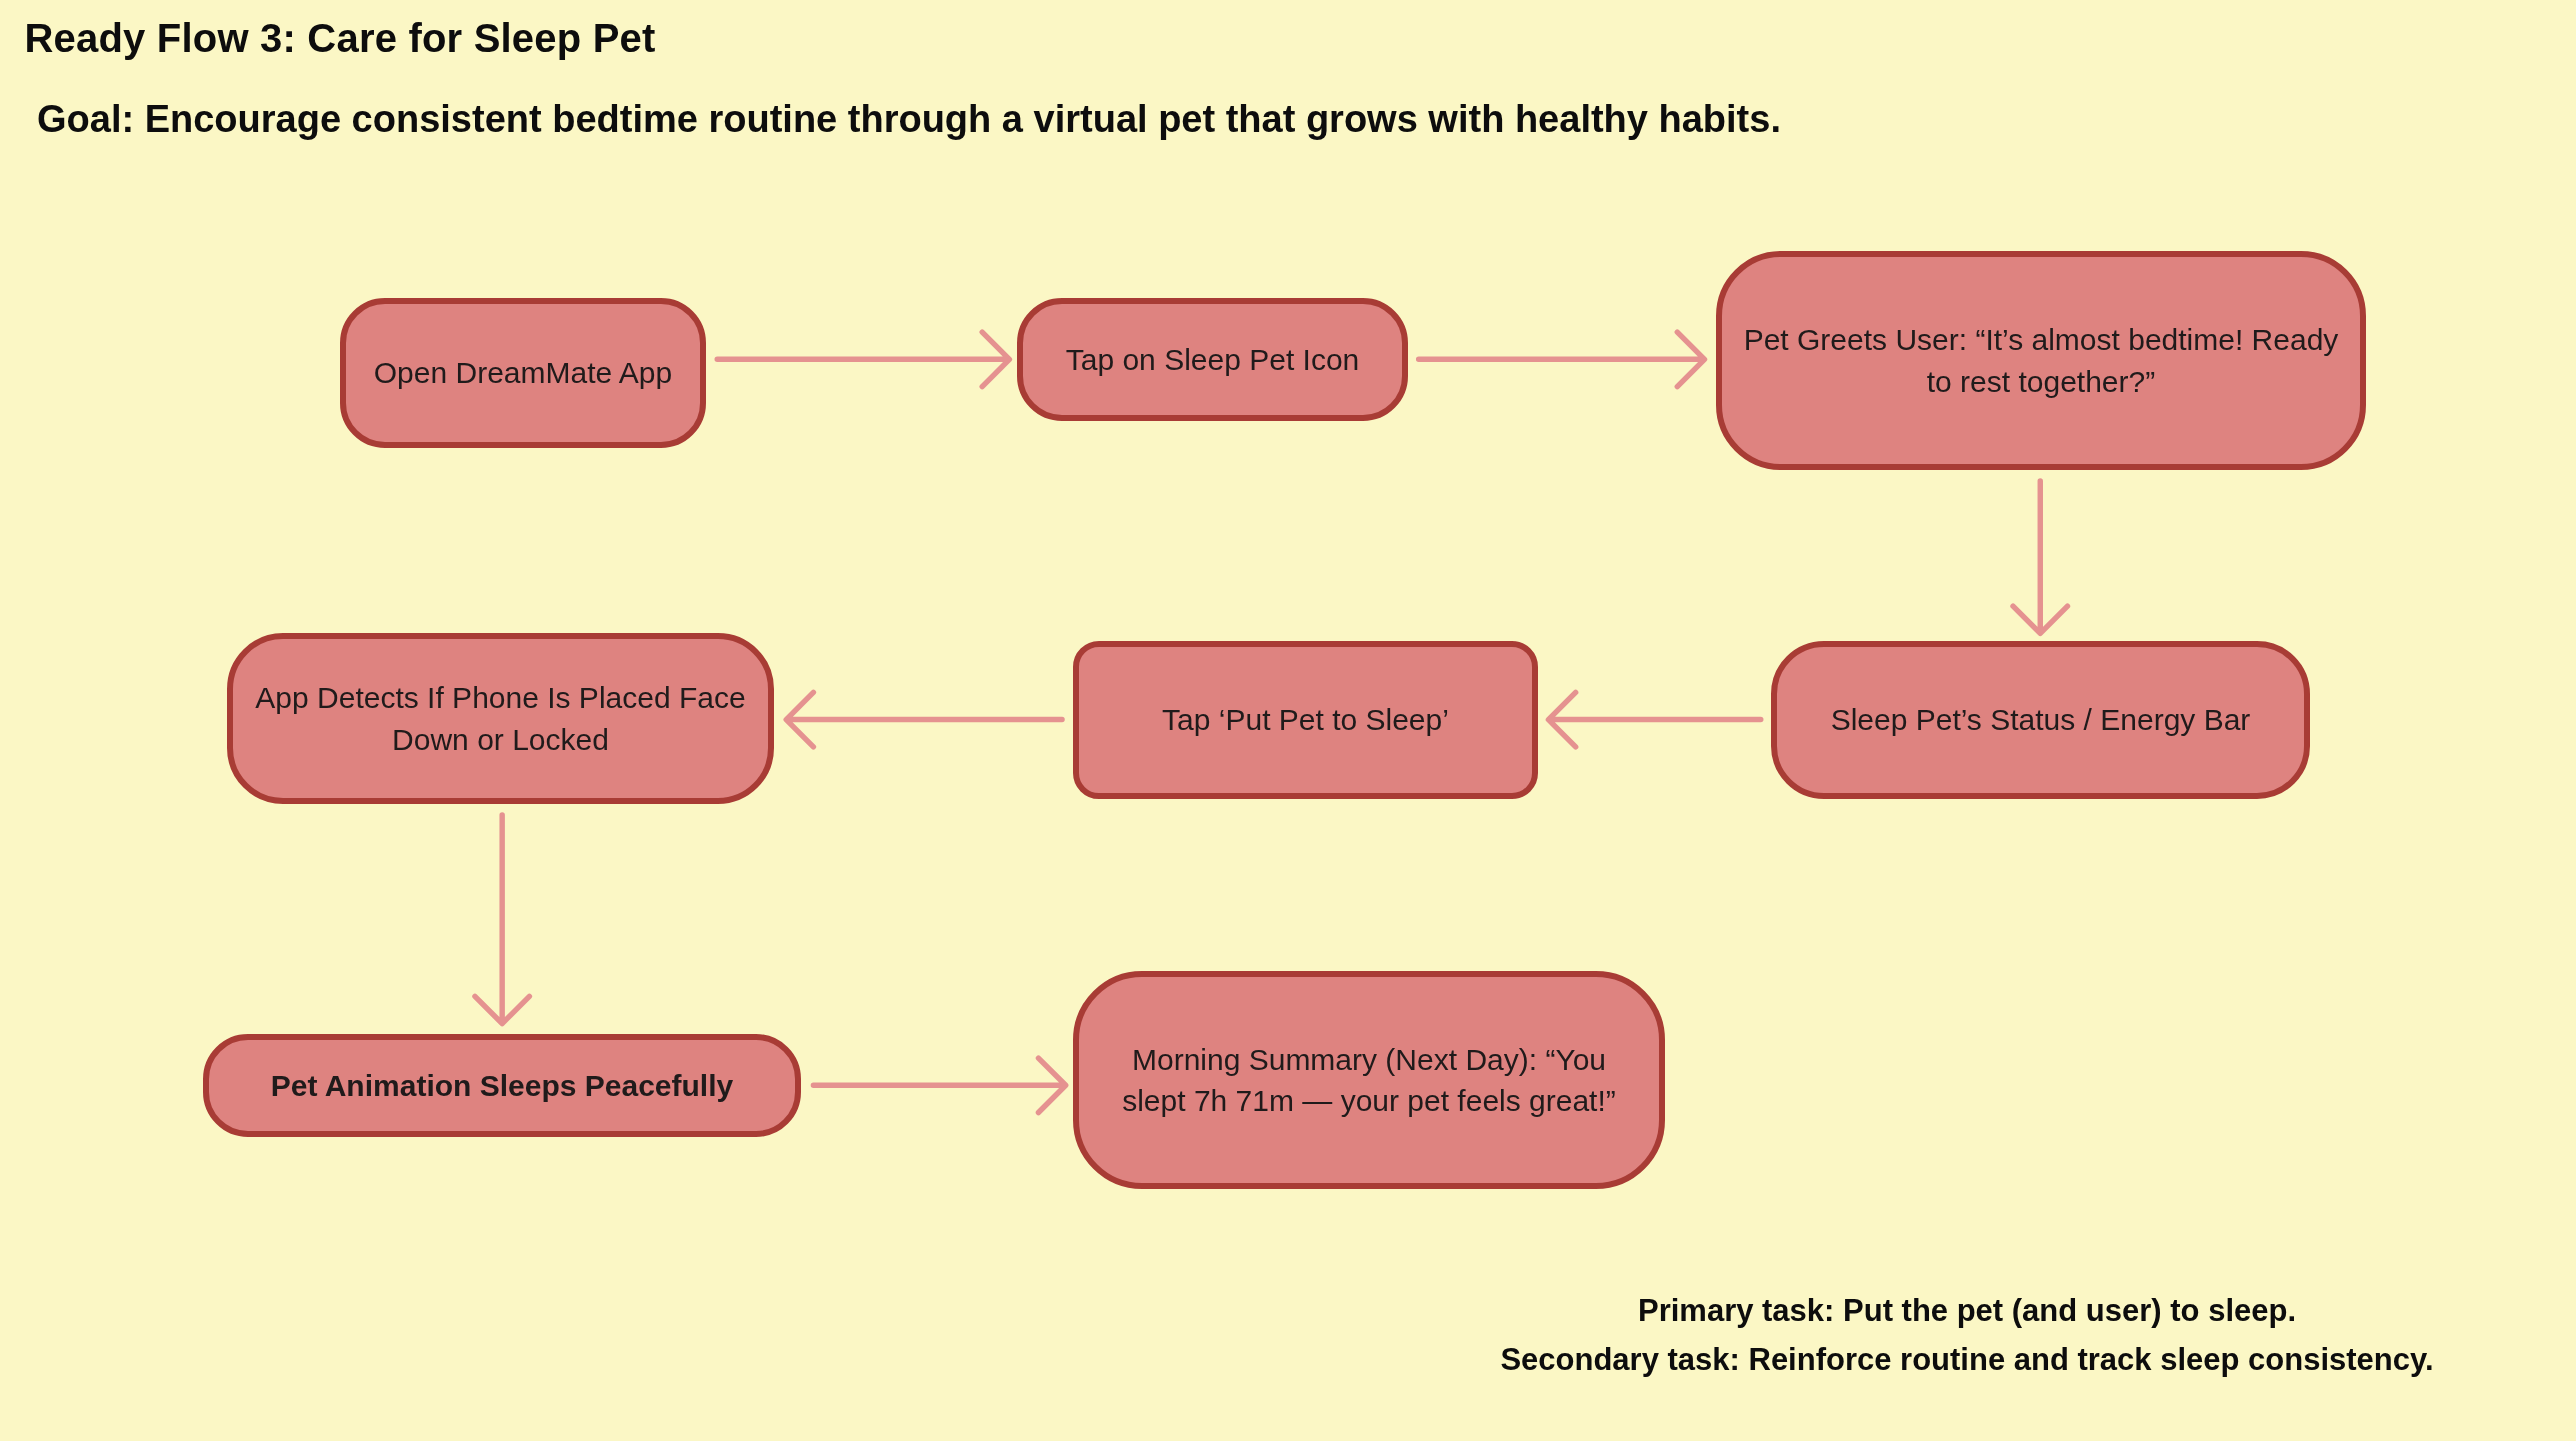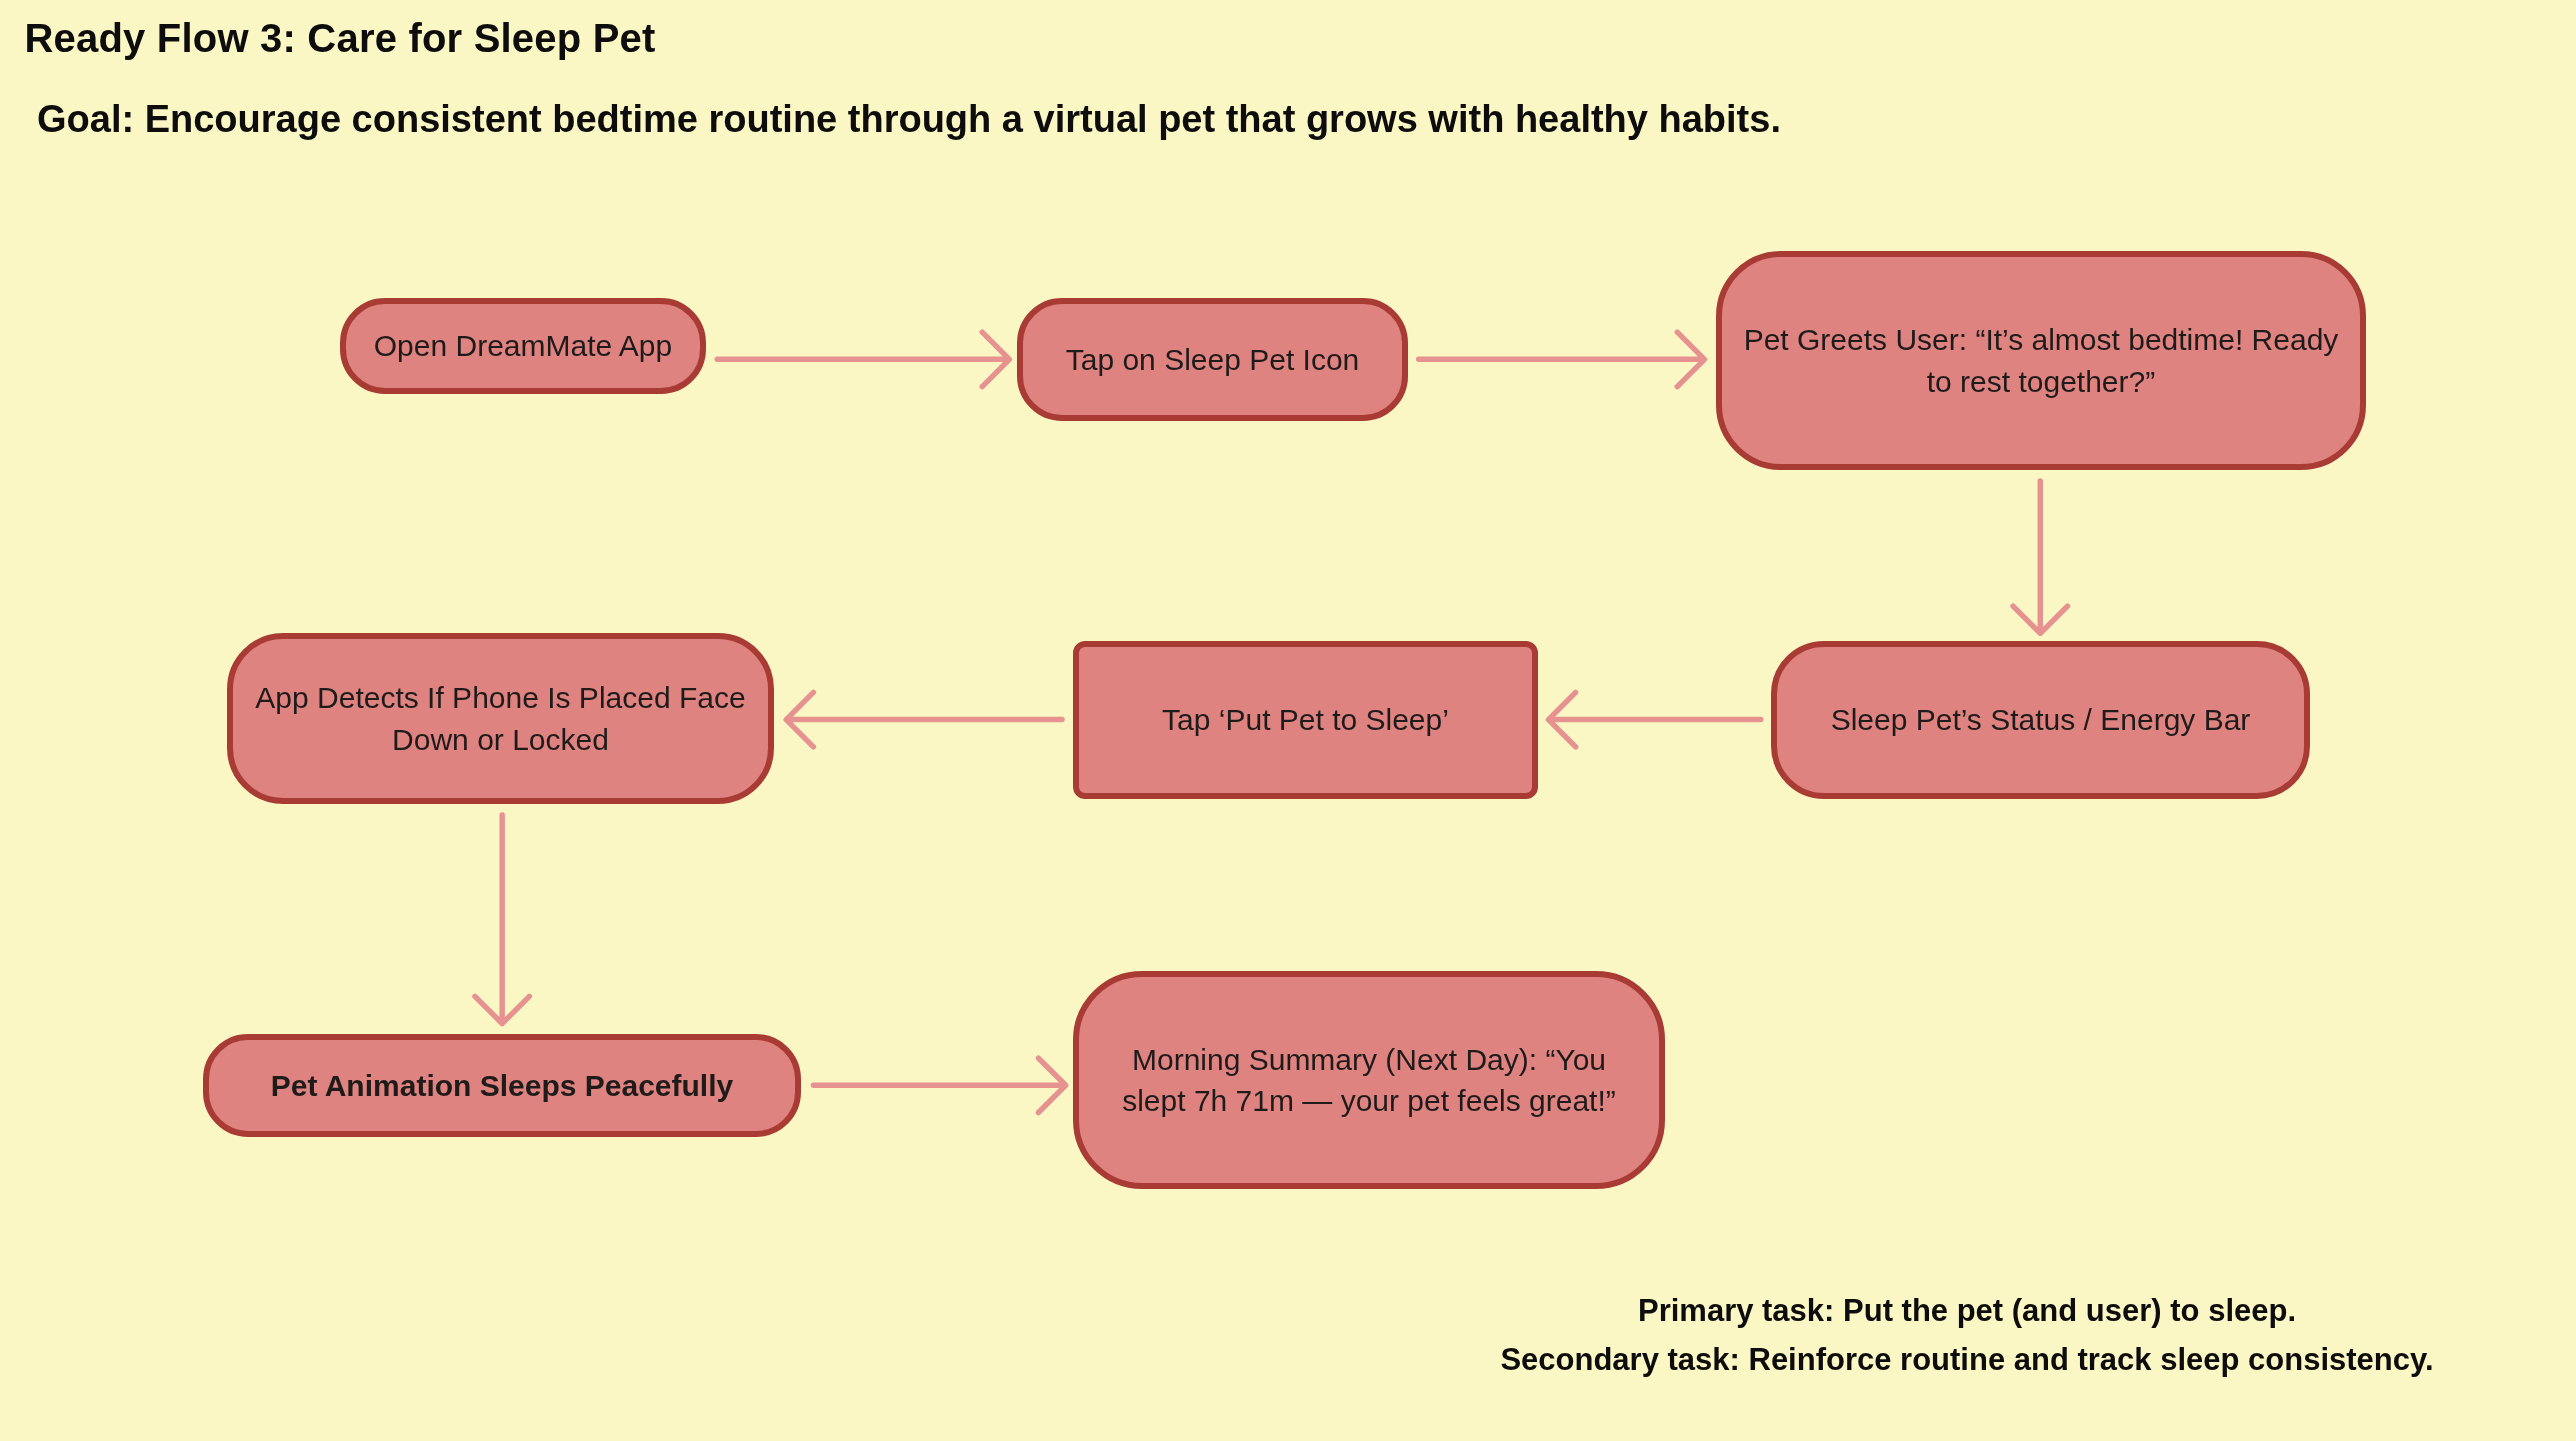--- a/index.html
+++ b/index.html
@@ -59,25 +59,25 @@
     align-items:center;
     justify-content:center;
     text-align:center;
     font-size:30px;
     line-height:1.38;
     color:var(--node-text);
     white-space:pre-line;
     padding:0 16.3px;
   }
   
-  .n1{left:340px;  top:298px;  width:366px; height:96px; border-radius:45px;}
+  .n1{left:340px;  top:298px;  width:366px; height:150px; border-radius:45px;}
   .n2{left:1017px; top:298px;  width:391px; height:123px; border-radius:45px;}
   .n3{left:1716px; top:251px;  width:650px; height:219px; border-radius:65px;}
   .n4{left:1771px; top:641px;  width:539px; height:158px; border-radius:53px;}
-  .n5{left:1073px; top:641px;  width:465px; height:158px; border-radius:12px;}
+  .n5{left:1073px; top:641px;  width:465px; height:158px; border-radius:26px;}
   .n6{left:227px;  top:633px;  width:547px; height:171px; border-radius:56px;}
   .n7{left:203px;  top:1034px; width:598px; height:103px; border-radius:45px;font-weight:bold;}
   .n8{left:1073px; top:971px; width:592px; height:218px; border-radius:69px;}
   .footer{
     position:absolute;
     left:1443px; top:1287px;
     width:1048px;
     text-align:center;
     font-size:31px;
     font-weight:700;

